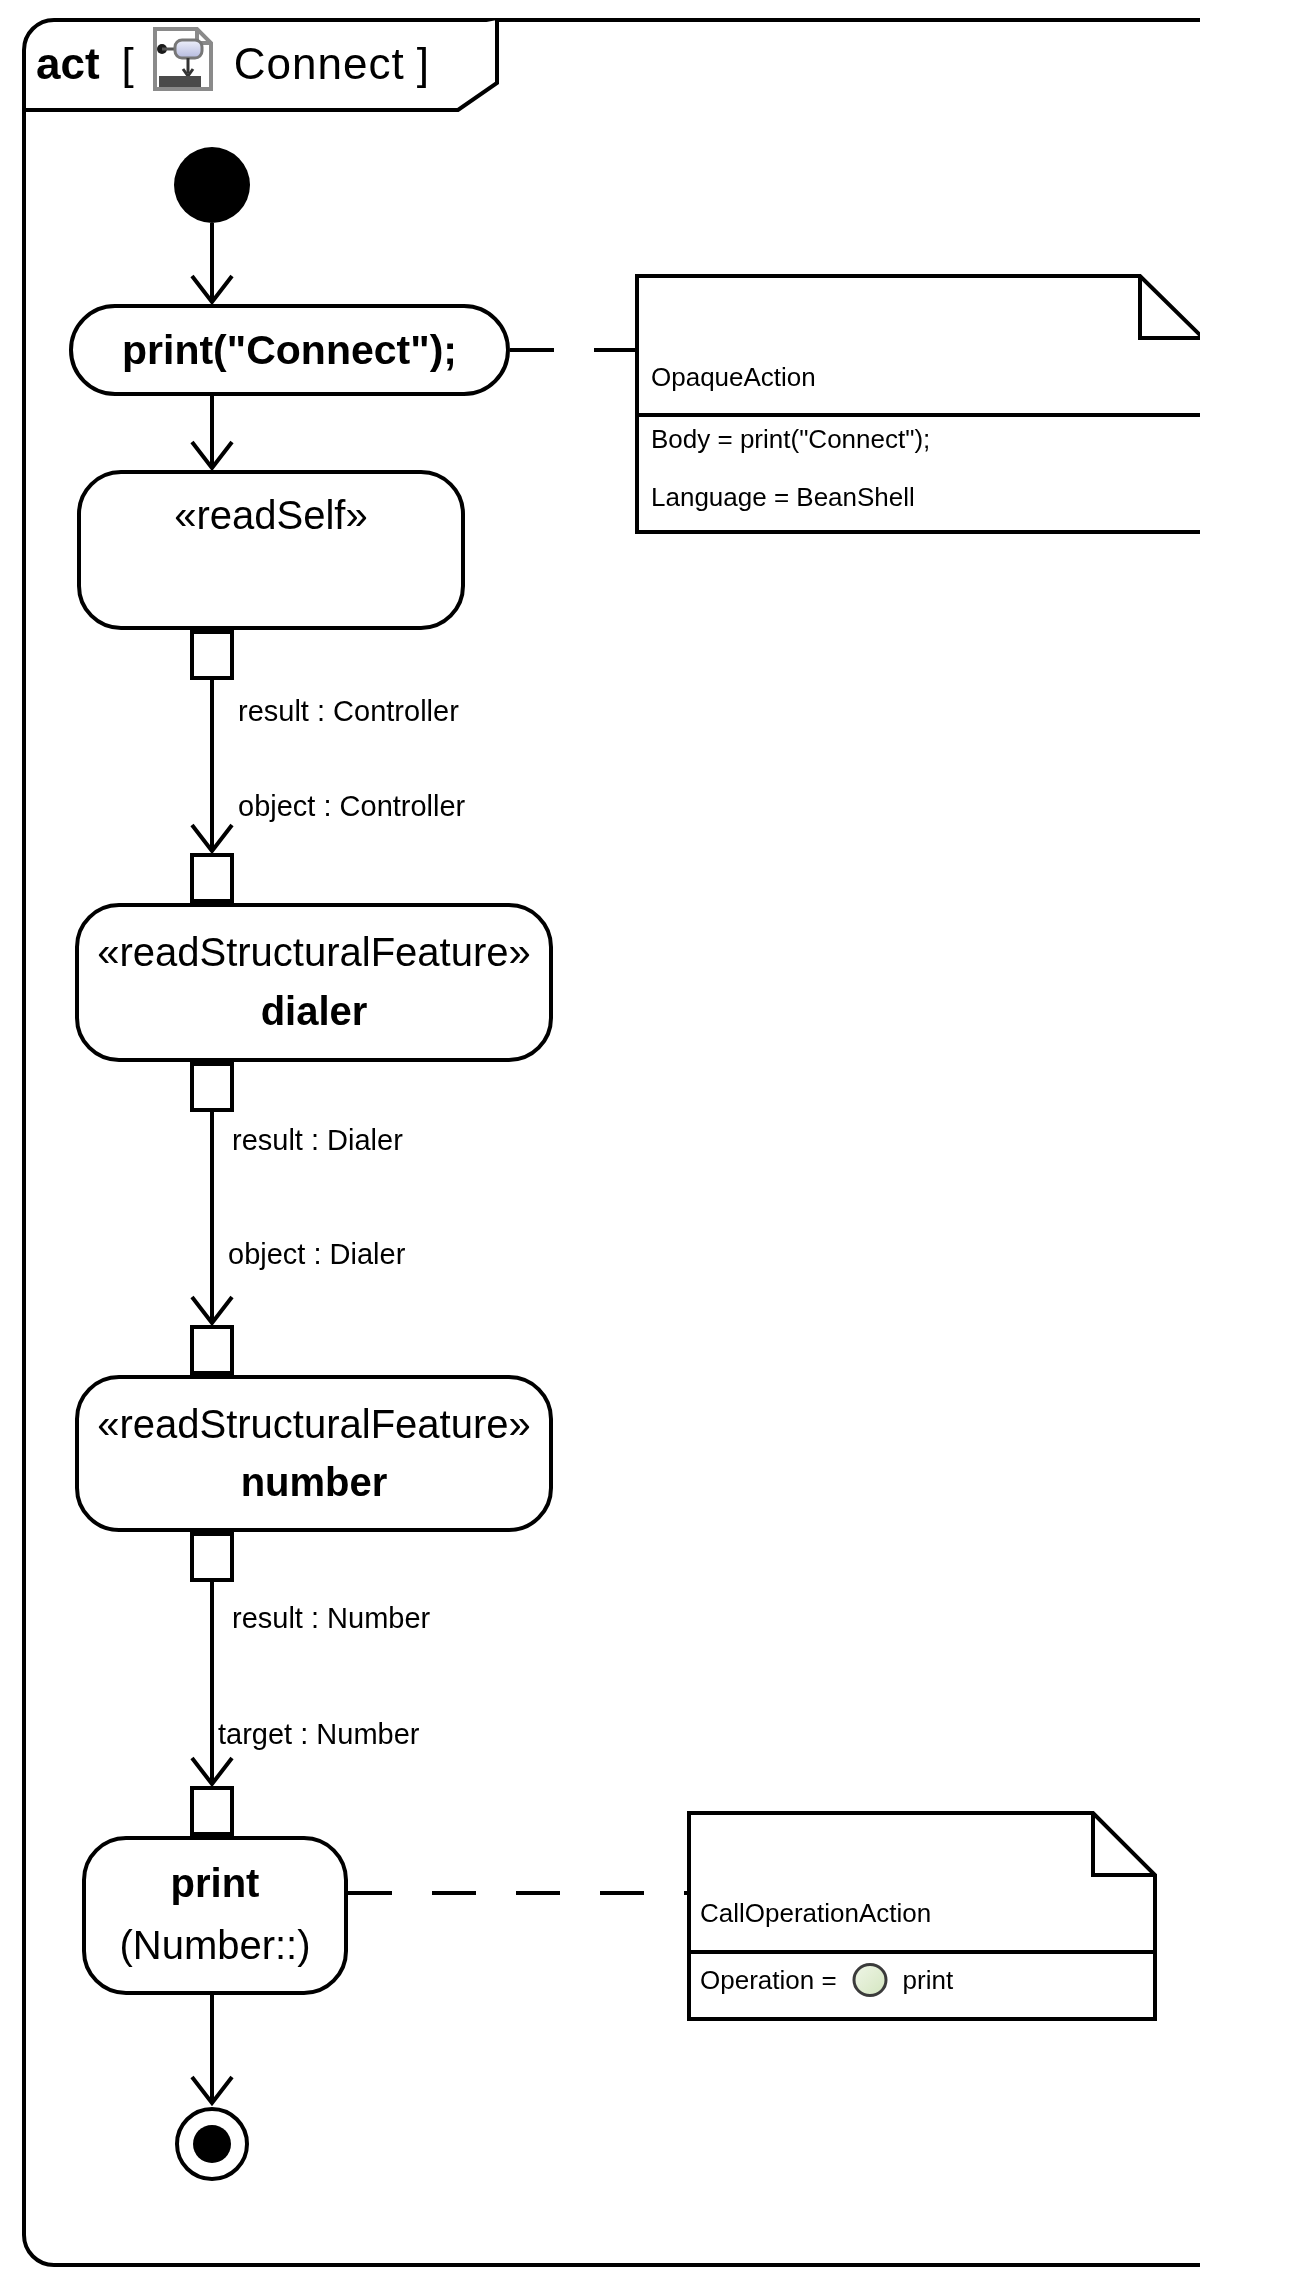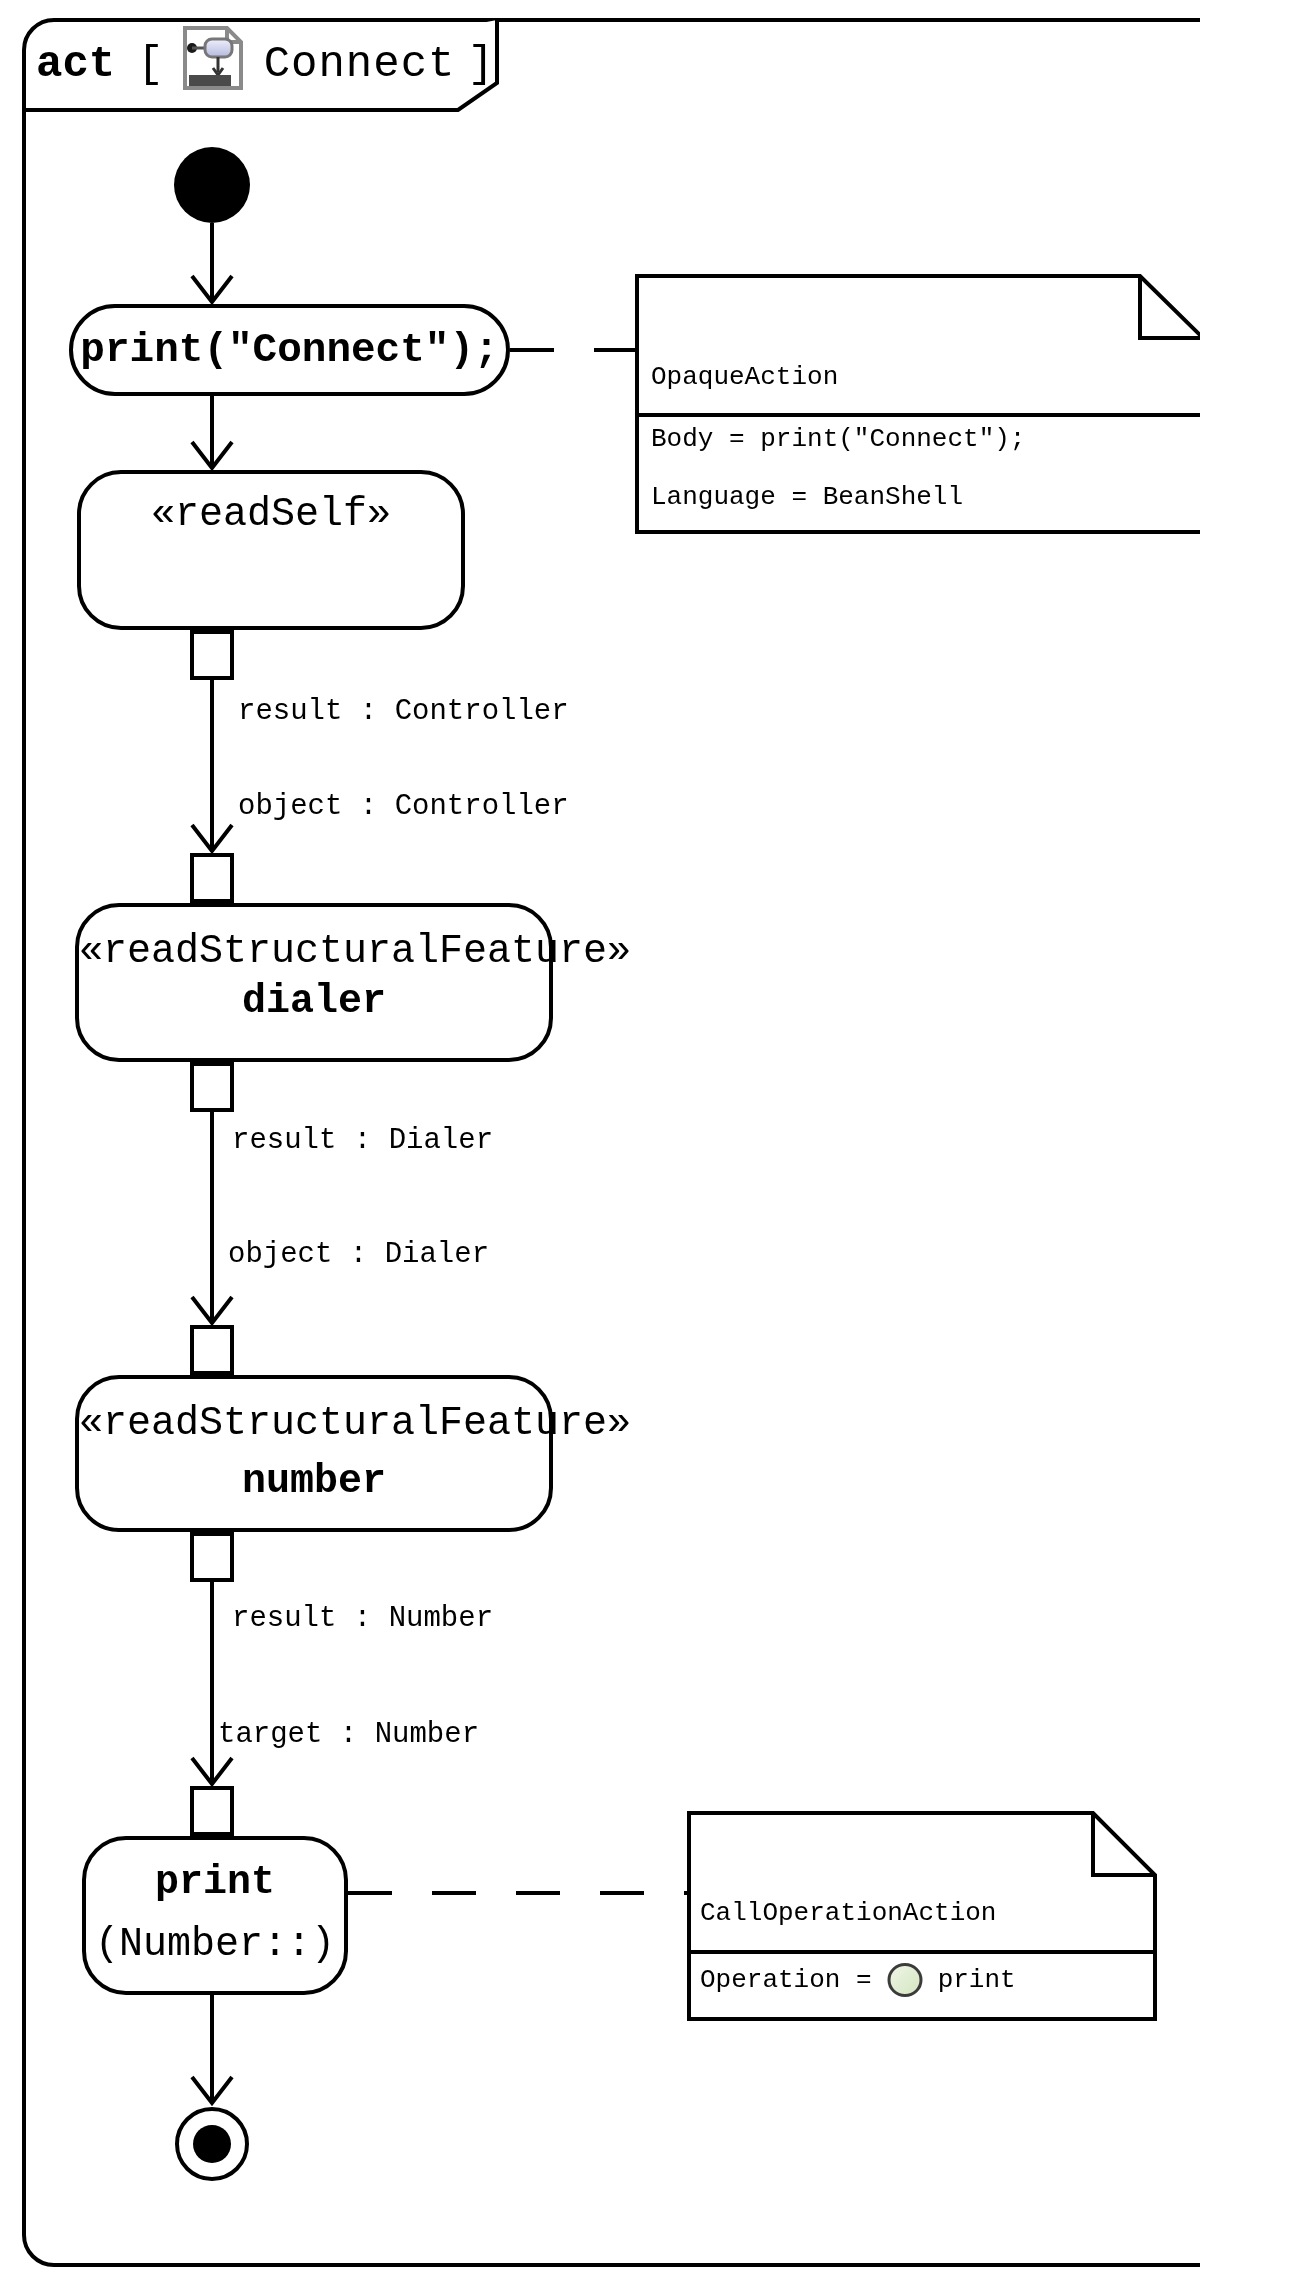--- a/index.html
+++ b/index.html
@@ -1,18 +1,18 @@
 <!DOCTYPE html>
 <html><head>
 <meta charset="utf-8">
 <style>
   html,body { margin:0; padding:0; background:#ffffff; }
   .canvas {
     position:relative; width:1200px; height:2287px; background:#ffffff;
-    font-family:Liberation Mono, monospace; color:#000; overflow:hidden;
+    font-family:Liberation Sans, sans-serif; color:#000; overflow:hidden;
   }
   .overlay { position:absolute; left:0; top:0; width:1308px; height:2287px; }
   .node {
     position:absolute; background:#fff; border:4px solid #000; border-radius:44px;
     box-sizing:border-box; text-align:center; z-index:3;
   }
   .pin {
     position:absolute; width:44px; height:50px; background:#fff;
     border:4px solid #000; box-sizing:border-box; z-index:4;
   }
@@ -130,21 +130,21 @@
   <div class="node" style="left:69px; top:304px; width:441px; height:92px; border-radius:46px;">
     <div style="line-height:84px; font-weight:bold; font-size:41px;">print("Connect");</div>
   </div>
 
   <div class="node" style="left:77px; top:470px; width:388px; height:160px;">
     <div class="stereotype" style="padding-top:18px;">«readSelf»</div>
   </div>
 
   <div class="node" style="left:75px; top:903px; width:478px; height:159px;">
     <div class="stereotype" style="padding-top:22px;">«readStructuralFeature»</div>
-    <div class="node-name" style="margin-top:4px;">dialer</div>
+    <div class="node-name" style="margin-top:13px;">dialer</div>
   </div>
 
   <div class="node" style="left:75px; top:1375px; width:478px; height:157px;">
     <div class="stereotype" style="padding-top:22px;">«readStructuralFeature»</div>
     <div class="node-name" style="margin-top:12px;">number</div>
   </div>
 
   <div class="node" style="left:82px; top:1836px; width:266px; height:159px;">
     <div class="node-name" style="padding-top:20px;">print</div>
     <div class="stereotype" style="margin-top:16px;">(Number::)</div>

